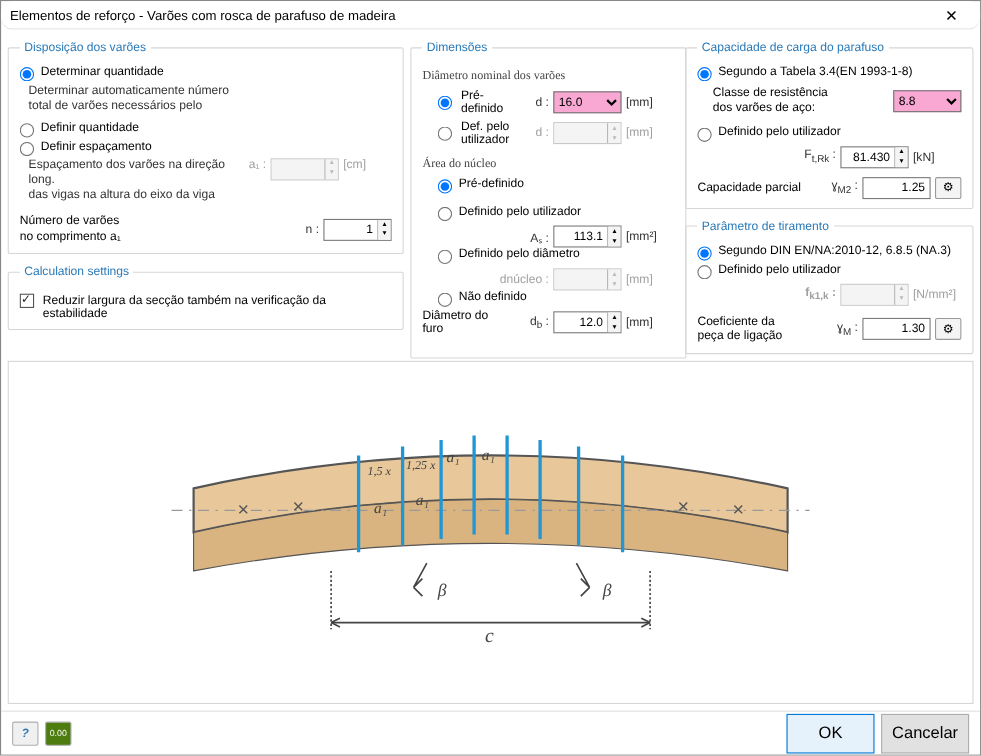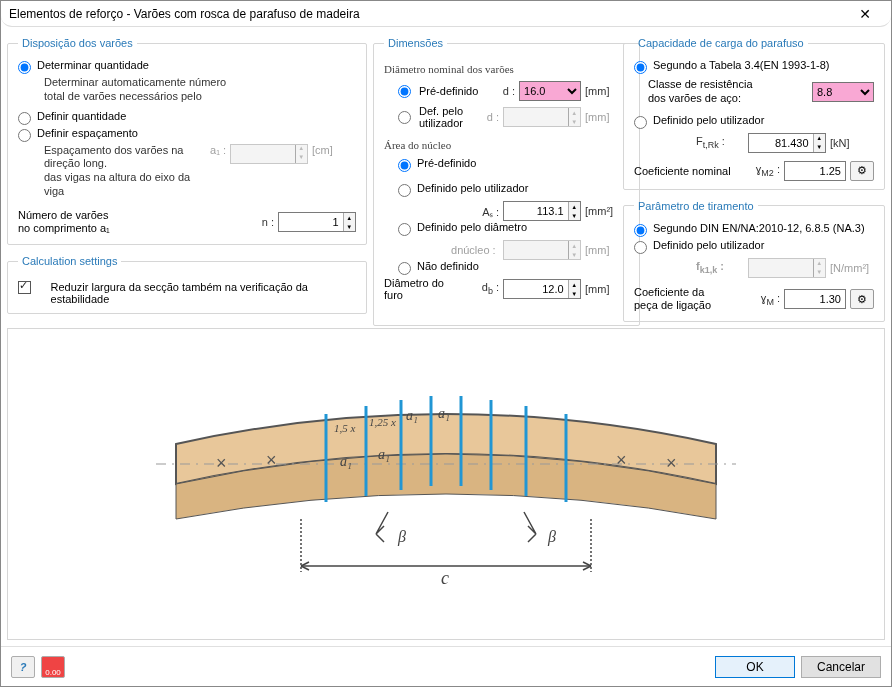--- a/index.html
+++ b/index.html
@@ -10,44 +10,44 @@
     .close-btn { width: 36px; height: 22px; display: flex; align-items: center; justify-content: center; cursor: pointer; background: transparent; border: none; font-size: 14px; }
     .content { flex: 1; padding: 6px; display: flex; flex-direction: column; gap: 6px; overflow: hidden; }
     .top-row { display: flex; gap: 6px; }
     fieldset.group { border: 1px solid #d6d6d6; border-radius: 2px; padding: 10px 10px 8px 10px; position: relative; margin-top: 4px; }
     fieldset.group > legend { color: #2a7ab8; font-size: 11px; padding: 0 4px; }
     .col1 { width: 360px; display: flex; flex-direction: column; gap: 6px; }
     .col2 { width: 244px; }
     .col3 { flex: 1; display: flex; flex-direction: column; gap: 6px; }
     .radio-row { display: flex; align-items: flex-start; gap: 6px; margin-bottom: 2px; }
     .radio-row input[type=radio] { margin-top: 2px; }
-    .sub-desc { color: #333; margin-left: 26px; margin-bottom: 6px; line-height: 1.25; }
+    .sub-desc { color: #333; margin-left: 8px; margin-bottom: 6px; line-height: 1.25; }
     .field-row { display: flex; align-items: center; margin-top: 4px; gap: 4px; }
     .field-row .label { flex: 1; }
     .field-row .sym { width: 32px; text-align: right; color: #333; font-size: 11px; }
-    .field-row .sym-wide { width: 48px; color: #333; font-size: 11px; }
-    .spinner { display: flex; width: 78px; height: 20px; border: 1px solid #7a7a7a; background: #fff; }
+    .field-row .sym-wide { width: 48px; text-align: right; color: #333; font-size: 11px; }
+    .spinner { display: flex; width: 62px; height: 20px; border: 1px solid #7a7a7a; background: #fff; }
     .spinner input { border: none; width: 100%; padding: 0 4px; font-size: 11px; text-align: right; outline: none; background: transparent; }
     .spinner .arrows { width: 15px; display: flex; flex-direction: column; border-left: 1px solid #aaa; }
     .spinner .arrows span { flex: 1; font-size: 6px; display: flex; align-items: center; justify-content: center; cursor: pointer; background: #f4f4f4; }
     .spinner.disabled { border-color: #c8c8c8; background: #f4f4f4; }
     .spinner.disabled input { color: #999; background: #f4f4f4; }
     .spinner.disabled .arrows span { color: #bbb; }
     select.combo { height: 20px; border: 1px solid #737373; font-size: 11px; width: 62px; background: #f9a8d4; }
     select.combo:disabled { background: #f4f4f4; color: #999; border-color: #c8c8c8; }
     .unit { width: 44px; text-align: left; color: #333; font-size: 11px; }
     .unit.disabled { color: #a0a0a0; }
-    .chk-row { display: flex; align-items: flex-start; gap: 20px; margin-top: 4px; }
+    .chk-row { display: flex; align-items: flex-start; gap: 8px; margin-top: 4px; }
     .subhead { color: #444; margin: 4px 0 6px 0; font-size: 11px; font-family: Liberation Serif, serif; }
     .indent { margin-left: 14px; }
     .icon-btn { width: 24px; height: 20px; border: 1px solid #999; background: #f4f4f4; display: inline-flex; align-items: center; justify-content: center; cursor: pointer; border-radius: 2px; font-size: 11px; }
     .diagram-panel { flex: 1; border: 1px solid #d6d6d6; background: #fff; display: flex; align-items: center; justify-content: center; position: relative; overflow: hidden; }
     .button-bar { height: 40px; display: flex; align-items: center; padding: 0 10px; gap: 6px; border-top: 1px solid #e0e0e0; }
     .button-bar .spacer { flex: 1; }
-    .std-btn { width: 80px; height: 22px; border: 1px solid #0078d7; background: #e5f1fb; cursor: pointer; font-size: 12px; }
+    .std-btn { width: 80px; height: 36px; border: 1px solid #0078d7; background: #e5f1fb; cursor: pointer; font-size: 15px; }
     .std-btn.plain { border-color: #adadad; background: #e1e1e1; }
     .tool-btn { width: 24px; height: 22px; border: 1px solid #adadad; background: #f0f0f0; display: inline-flex; align-items: center; justify-content: center; cursor: pointer; border-radius: 2px; }
     .checked-box { width: 13px; height: 13px; border: 1px solid #555; display: inline-block; position: relative; background: #fff; }
     .checked-box.on::after { content: "✓"; position: absolute; top: -3px; left: 0px; font-size: 11px; color: #222; }
     .twoline-label { line-height: 1.25; }
     .sub { font-size: 9px; vertical-align: sub; }
     .greek { font-family: 'Segoe UI', Tahoma, sans-serif; }
   </style>
 </head>
 <body>
@@ -230,21 +230,21 @@
               <input value="81.430" style="">
               <span class="arrows">
                   <span>▲</span>
                   <span>▼</span>
                 </span>
             </span>
             <span class="unit">[kN]</span>
           </div>
 
           <div class="field-row" style="margin-top:8px;">
-            <span class="label">Coeficiente nominal</span>
+            <span class="label">Capacidade parcial</span>
             <span class="sym greek">ɣ<span class="sub">M2</span> :</span>
             <span class="spinner" style="width:62px;">
               <input value="1.25" style="">
             </span>
             <span class="icon-btn">
               <span>⚙</span>
             </span>
           </div>
         </fieldset>
 
@@ -330,20 +330,20 @@
             <text x="570" y="115">×</text>
         </g>
       </svg>
     </div>
   </div>
 
   <div class="button-bar">
     <span class="tool-btn">
       <span style="color:#2a7ab8;font-weight:bold;font-style:italic;">?</span>
     </span>
-    <span class="tool-btn" style="background:#ef4444;color:#fff;align-items:flex-end;">
+    <span class="tool-btn" style="background:#4d7c0f;color:#fff;">
       <span style="font-size:8px;">0.00</span>
     </span>
     <span class="spacer"></span>
     <button class="std-btn">OK</button>
     <button class="std-btn plain">Cancelar</button>
   </div>
 </div>
 
 </body></html>

